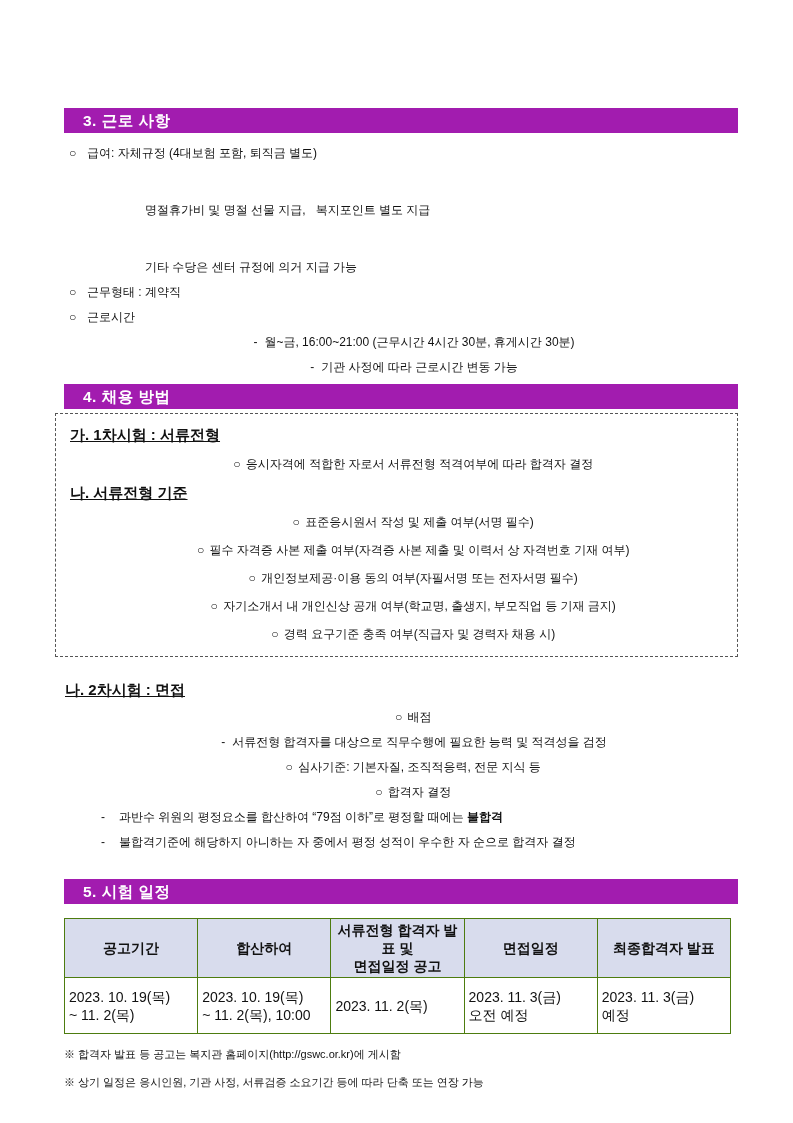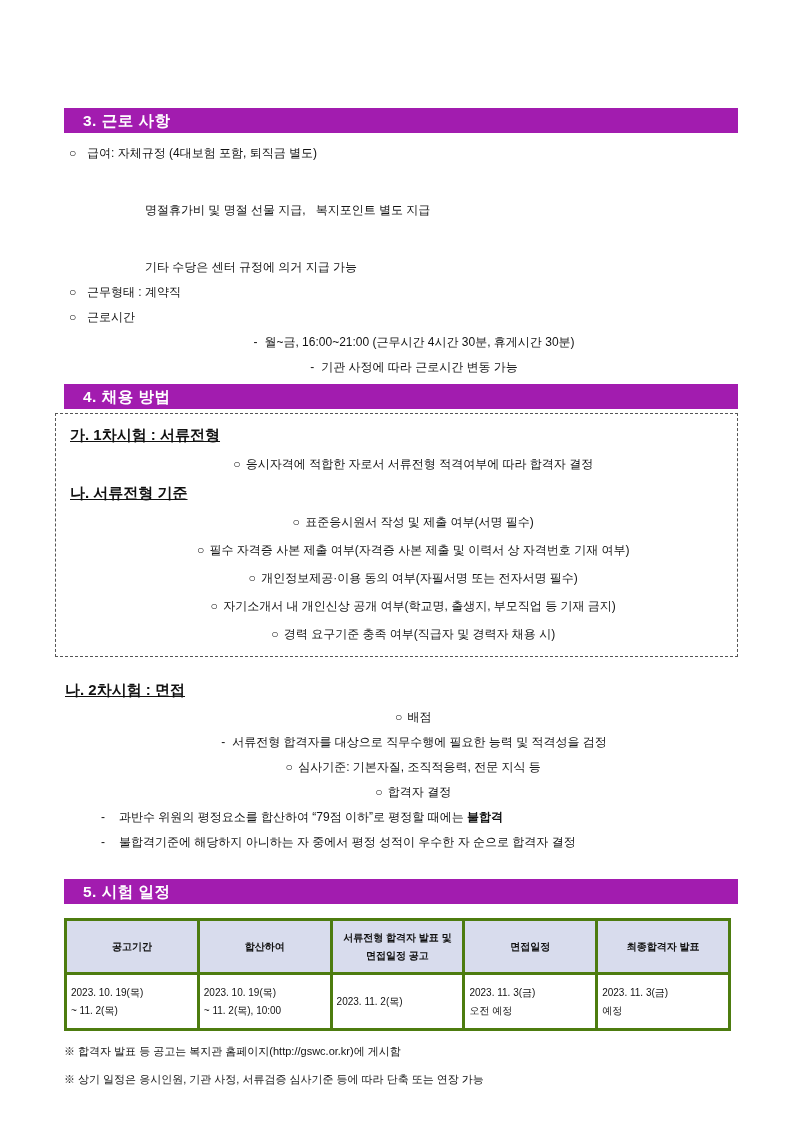--- a/index.html
+++ b/index.html
@@ -76,23 +76,23 @@
   .dashed-box .sub-title { line-height: 30px; }
 
   
   table.schedule {
     width: 667px;
     margin: 14px 0 0 9px;
     border-collapse: collapse;
     table-layout: fixed;
   }
   table.schedule th, table.schedule td {
-    border: 3px solid #4d7c0f;
+    border: 1px solid #4d7c0f;
     vertical-align: middle;
-    font-size: 10px;
+    font-size: 14px;
     line-height: 18px;
   }
   table.schedule th {
     background: #d8dced;
     font-weight: bold;
     height: 54px;
     padding: 2px 4px;
   }
   table.schedule td {
     height: 56px;
@@ -175,16 +175,16 @@
         <td style="white-space:pre-line">2023. 11. 3(금)
 오전 예정</td>
         <td style="white-space:pre-line">2023. 11. 3(금)
 예정</td>
       </tr>
     </tbody>
   </table>
 
   <div class="notes-wrap">
     <div class="note">※  합격자 발표 등 공고는 복지관 홈페이지(http://gswc.or.kr)에 게시함</div>
-    <div class="note">※  상기 일정은 응시인원, 기관 사정, 서류검증 심사기준 등에 따라 단축 또는 연장 가능</div>
+    <div class="note">※  상기 일정은 응시인원, 기관 사정, 서류검증 소요기간 등에 따라 단축 또는 연장 가능</div>
   </div>
 
 </div>
 
 </body></html>

